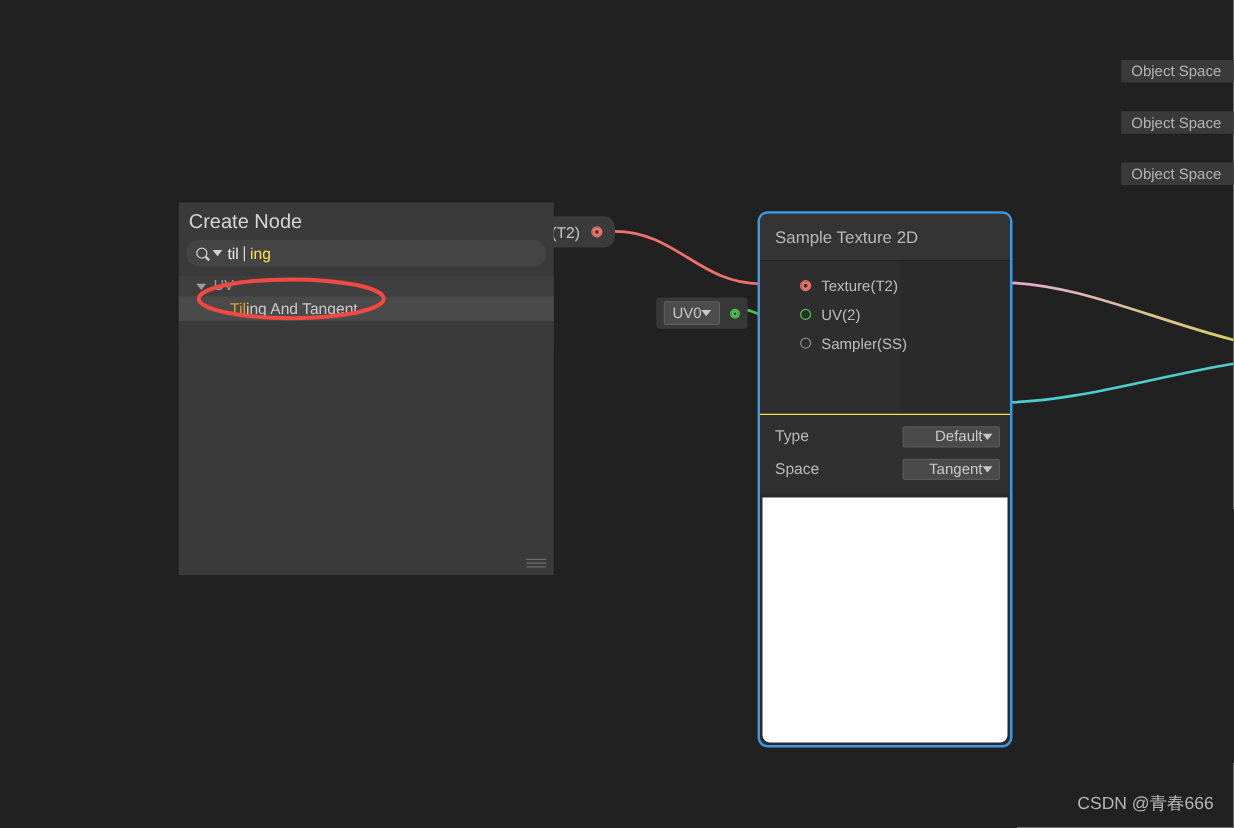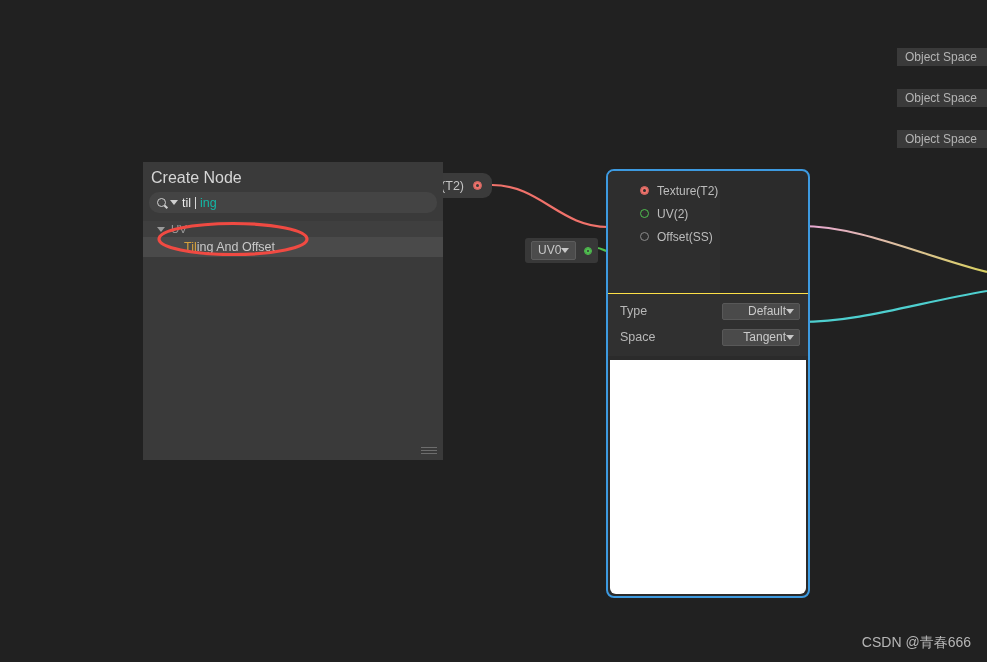--- a/index.html
+++ b/index.html
@@ -207,21 +207,21 @@
     border-left: 4px solid transparent;
     border-right: 4px solid transparent;
     border-top: 5px solid #cfcfcf;
     flex: none;
   }
   .q-typed { color: #eaeaea; font-size: 12.5px; }
   .q-caret {
     width: 1px; height: 12px; background: #d8d8d8;
     display: inline-block; margin: 0 0px;
   }
-  .q-ghost { color: #14b8a6; font-size: 12.5px; }
+  .q-ghost { color: #fde047; font-size: 12.5px; }
 
   #create-node .cn-results { flex: 1; margin-top: 8px; position: relative; }
   .res-group {
     height: 16px;
     background: #3f3f3f;
     display: flex; align-items: center;
     gap: 6px;
     padding-left: 14px;
     color: #9a9a9a;
     font-size: 11.5px;
@@ -300,34 +300,37 @@
 
   <div class="uv0-wrap" style="left:525px; top:238px;">
     <span class="mini-dd">
       <span>UV0</span>
       <span class="caret"></span>
     </span>
     <span class="port filled" style="color:#4fc04f; border-color:#4fc04f; width:8px; height:8px;"></span>
   </div>
 
   <div id="st2d">
+    <div class="title">
+      <span>Sample Texture 2D</span>
+    </div>
 
     <div class="slots">
       <div class="in-col">
         <div class="slot-row">
           <span class="port filled" style="color:#f0726b; border-color:#f0726b;"></span>
           <span>Texture(T2)</span>
         </div>
         <div class="slot-row">
           <span class="port" style="border-color:#4fc04f;"></span>
           <span>UV(2)</span>
         </div>
         <div class="slot-row">
           <span class="port" style="border-color:#8a8a8a;"></span>
-          <span>Offset(SS)</span>
+          <span>Sampler(SS)</span>
         </div>
       </div>
 
     </div>
 
     <div class="params">
       <div class="param-row">
         <span class="pname">Type</span>
         <span class="param-dd">
           <span>Default</span>
@@ -369,21 +372,21 @@
       <span class="q-ghost">ing</span>
     </div>
 
     <div class="cn-results">
       <div class="res-group">
         <span class="tri"></span>
         <span>UV</span>
       </div>
       <div class="res-item">
         <span class="hl">Til</span>
-          <span>ing And Offset</span>
+          <span>ing And Tangent</span>
       </div>
       <div class="res-blank"></div>
 
       <div class="grip">
         <i></i>
           <i></i>
           <i></i>
       </div>
     </div>
   </div>

